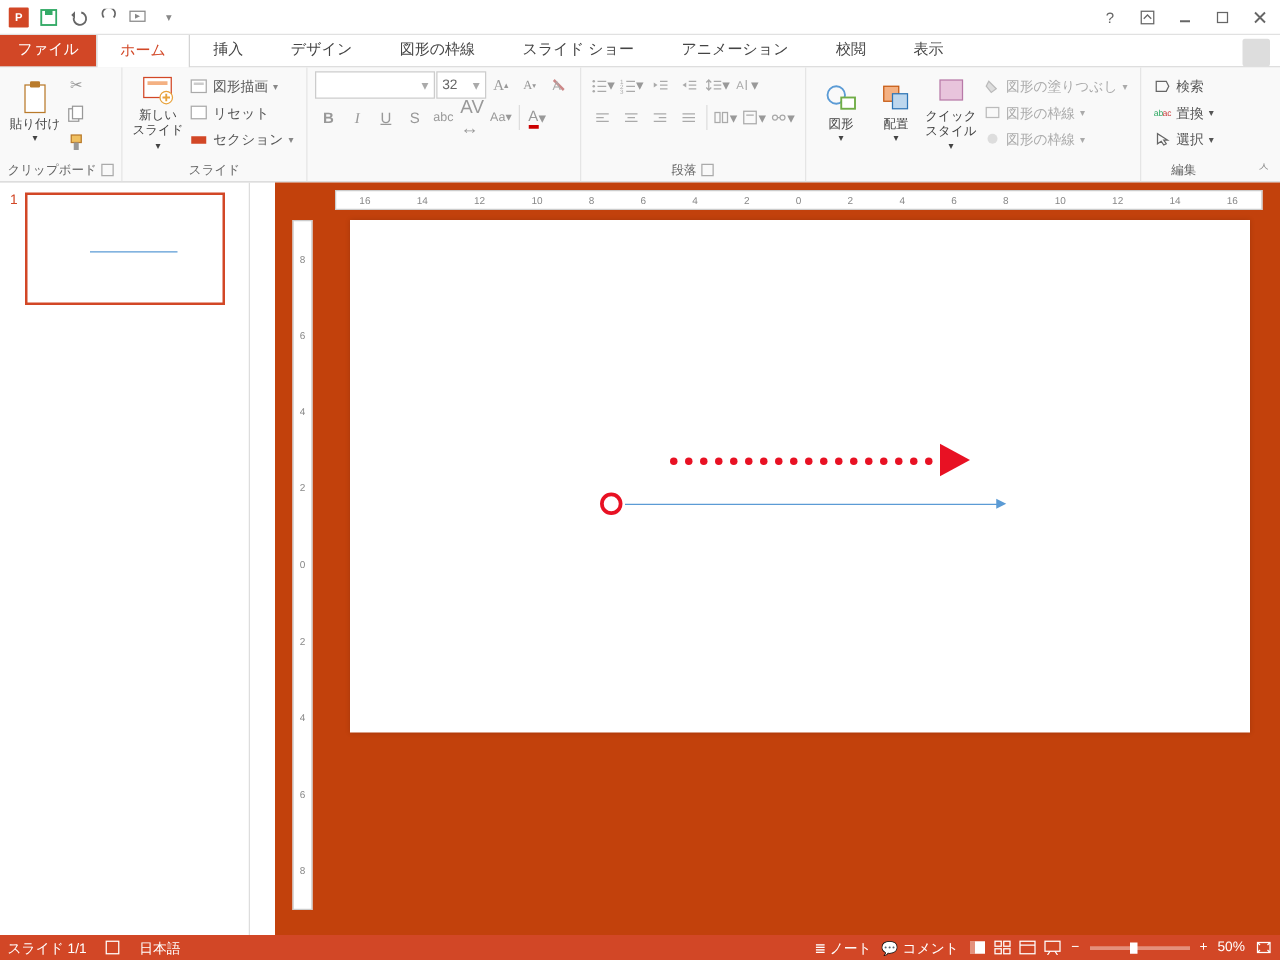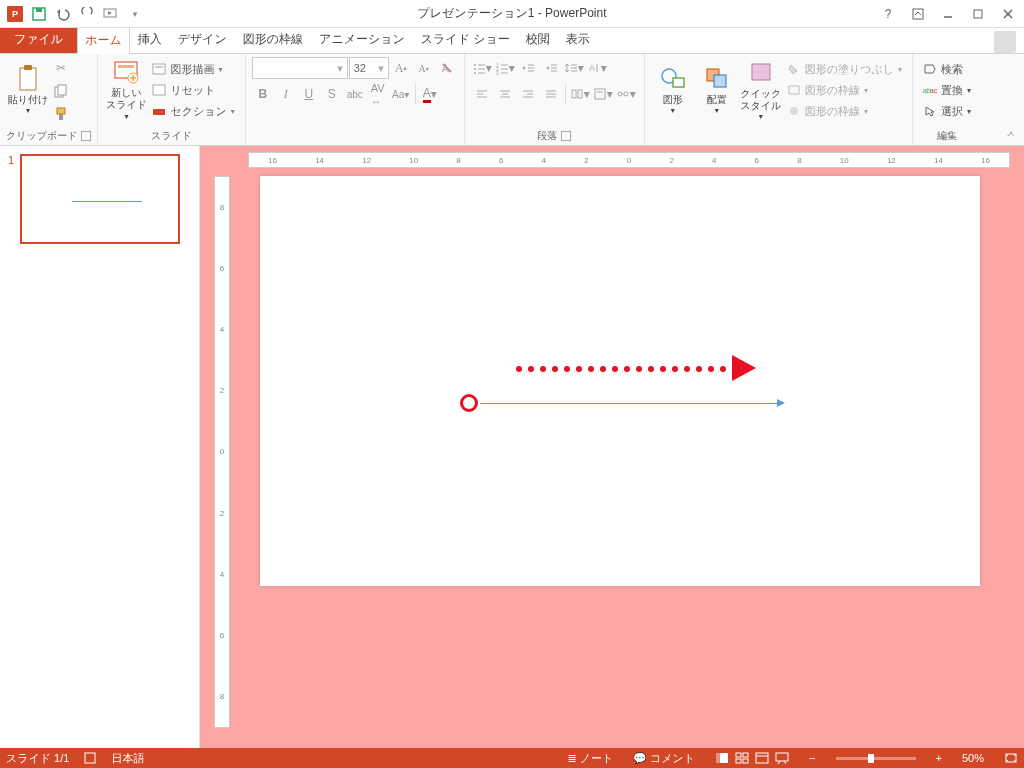--- a/index.html
+++ b/index.html
@@ -11,21 +11,21 @@
 .qat-icon { width: 22px; height: 22px; display: flex; align-items: center; justify-content: center; }
 .title-center { position: absolute; left: 50%; transform: translateX(-50%); color: #444; font-size: 12px; }
 .title-right { margin-left: auto; display: flex; align-items: center; gap: 2px; padding-right: 2px; }
 .title-btn { width: 28px; height: 24px; display: flex; align-items: center; justify-content: center; color: #666; }
 
 .pp-icon { width: 16px; height: 16px; background: #d24726; color: #fff; font-size: 9px; font-weight: bold; display: flex; align-items: center; justify-content: center; border-radius: 1px; }
 
 
 .ribbon-tabs { height: 26px; background: #fff; display: flex; align-items: flex-end; border-bottom: 1px solid #d4d4d4; }
 .tab-file { background: #d24726; color: #fff; padding: 5px 14px; font-size: 12px; }
-.tab { padding: 5px 7px; font-size: 12px; color: #444; border: 1px solid transparent; border-bottom: none; }
+.tab { padding: 5px 18px; font-size: 12px; color: #444; border: 1px solid transparent; border-bottom: none; }
 .tab.active { border-color: #d4d4d4; background: #fff; color: #d24726; margin-bottom: -1px; }
 .tabs-right { margin-left: auto; padding-right: 4px; display: flex; align-items: center; }
 .user-icon { width: 22px; height: 22px; background: #ddd; border-radius: 2px; margin-right: 4px; }
 
 
 .ribbon { height: 92px; background: #f9f9f9; border-bottom: 1px solid #d4d4d4; display: flex; position: relative; }
 .group { border-right: 1px solid #e5e5e5; padding: 3px 6px 2px; display: flex; flex-direction: column; }
 .group-body { flex: 1; display: flex; align-items: flex-start; }
 .group-label { text-align: center; font-size: 10px; color: #666; padding-top: 2px; display: flex; justify-content: center; align-items: center; gap: 4px; }
 .dlg-launcher { width: 10px; height: 10px; border: 1px solid #aaa; position: relative; }
@@ -42,37 +42,37 @@
 .sep-v { width: 1px; height: 20px; background: #ddd; margin: 0 2px; }
 
 
 .workspace { display: flex; height: 602px; }
 .slide-panel { width: 200px; background: #fff; border-right: 1px solid #ddd; padding: 8px; }
 .thumb-wrap { display: flex; gap: 6px; }
 .thumb-num { font-size: 11px; color: #d24726; }
 .thumb { width: 160px; height: 90px; border: 2px solid #d24726; background: #fff; position: relative; }
 .thumb-line { position: absolute; left: 50px; top: 45px; width: 70px; height: 1px; background: #5b9bd5; }
 
-.editor { flex: 1; background: #fca5a5; position: relative; overflow: hidden; }
+.editor { flex: 1; background: #c2410c; position: relative; overflow: hidden; margin-left: 20px; }
 .hruler { position: absolute; top: 6px; left: 48px; right: 14px; height: 16px; background: #fff; border: 1px solid #ccc; font-size: 8px; color: #888; display:flex; align-items:center; justify-content:space-around;}
 .vruler { position: absolute; top: 30px; left: 14px; width: 16px; bottom: 20px; background: #fff; border: 1px solid #ccc; font-size: 8px; color: #888; display:flex; flex-direction:column; align-items:center; justify-content:space-around;}
 .slide { position: absolute; left: 60px; top: 30px; width: 720px; height: 410px; background: #fff; box-shadow: 0 0 4px rgba(0,0,0,.15); }
 
 
 .anim-start { position: absolute; width: 18px; height: 18px; border: 3px solid #e81123; border-radius: 50%; left: 200px; top: 218px; }
 .blue-arrow-line { position: absolute; left: 220px; top: 227px; width: 300px; height: 1px; background: #5b9bd5; }
 .blue-arrow-head { position: absolute; left: 517px; top: 223px; width: 0; height: 0; border-left: 8px solid #5b9bd5; border-top: 4px solid transparent; border-bottom: 4px solid transparent; }
 .dotted-path { position: absolute; left: 256px; top: 190px; display:flex; gap:6px; }
 .dotted-path span { width:6px; height:6px; border-radius:50%; background:#e81123; }
 .dotted-head { position: absolute; left: 472px; top: 179px; width:0; height:0; border-left: 24px solid #e81123; border-top: 13px solid transparent; border-bottom: 13px solid transparent; }
 
 
 .statusbar { height: 20px; background: #d24726; color: #fff; display: flex; align-items: center; font-size: 11px; padding: 0 6px; }
 .status-left { display: flex; align-items: center; gap: 14px; }
-.status-right { margin-left: auto; display: flex; align-items: center; gap: 20px; }
+.status-right { margin-left: auto; display: flex; align-items: center; gap: 8px; }
 .view-btns { display: flex; gap: 6px; }
 .zoom-slider { width: 80px; height: 3px; background: rgba(255,255,255,.4); position: relative; }
 .zoom-slider::after { content:''; position:absolute; left:40%; top:-3px; width:6px; height:9px; background:#fff; }
 .sicon { width: 14px; height: 14px; display:inline-flex; align-items:center; justify-content:center; }
 
 svg { display:block; }
 </style>
 </head>
 <body>
 
@@ -99,21 +99,20 @@
         </svg>
       </div>
     <div class="qat-icon">
         <svg width="16" height="14">
           <rect x="1" y="2" width="12" height="8" fill="none" stroke="#888"></rect>
           <path d="M5 4 L9 6 L5 8 Z" fill="#888"></path>
         </svg>
       </div>
     <div class="qat-icon" style="color:#888;font-size:9px;">▾</div>
   </div>
-  <div class="title-center">プレゼンテーション1 - PowerPoint</div>
   <div class="title-right">
     <div class="title-btn">?</div>
     <div class="title-btn">
         <svg width="12" height="12">
           <rect x="1" y="1" width="10" height="10" fill="none" stroke="#666"></rect>
           <path d="M3 7 L6 4 L9 7" fill="none" stroke="#666"></path>
         </svg>
       </div>
     <div class="title-btn">
         <svg width="12" height="12">
@@ -132,22 +131,22 @@
       </div>
   </div>
 </div>
 
 <div class="ribbon-tabs">
   <div class="tab-file">ファイル</div>
   <div class="tab active">ホーム</div>
   <div class="tab">挿入</div>
   <div class="tab">デザイン</div>
   <div class="tab">図形の枠線</div>
+  <div class="tab">スライド ショー</div>
   <div class="tab">アニメーション</div>
-  <div class="tab">スライド ショー</div>
   <div class="tab">校閲</div>
   <div class="tab">表示</div>
   <div class="tabs-right">
       <div class="user-icon"></div>
     </div>
 </div>
 
 <div class="ribbon">
 
   <div class="group">
@@ -241,21 +240,21 @@
               <text x="2" y="11" font-size="10" fill="#aaa">A</text>
             </svg>
           </div>
       </div>
       <div class="small-row">
         <div class="small-btn" style="font-weight:bold;">B</div>
         <div class="small-btn" style="font-style:italic;font-family:serif;">I</div>
         <div class="small-btn" style="text-decoration:underline;">U</div>
         <div class="small-btn">S</div>
         <div class="small-btn" style="font-size:10px;">abc</div>
-        <div class="small-btn" style="font-size:11px;">AV<br>↔</div>
+        <div class="small-btn" style="font-size:15px;">AV<br>↔</div>
         <div class="small-btn" style="font-size:10px;">Aa▾</div>
         <div class="sep-v"></div>
         <div class="small-btn"><span style="border-bottom:3px solid #c00;">A</span>▾</div>
       </div>
     </div>
   </div>
 
   <div class="group" style="min-width:180px;">
     <div class="group-body" style="flex-direction:column;gap:4px;">
       <div class="small-row">

